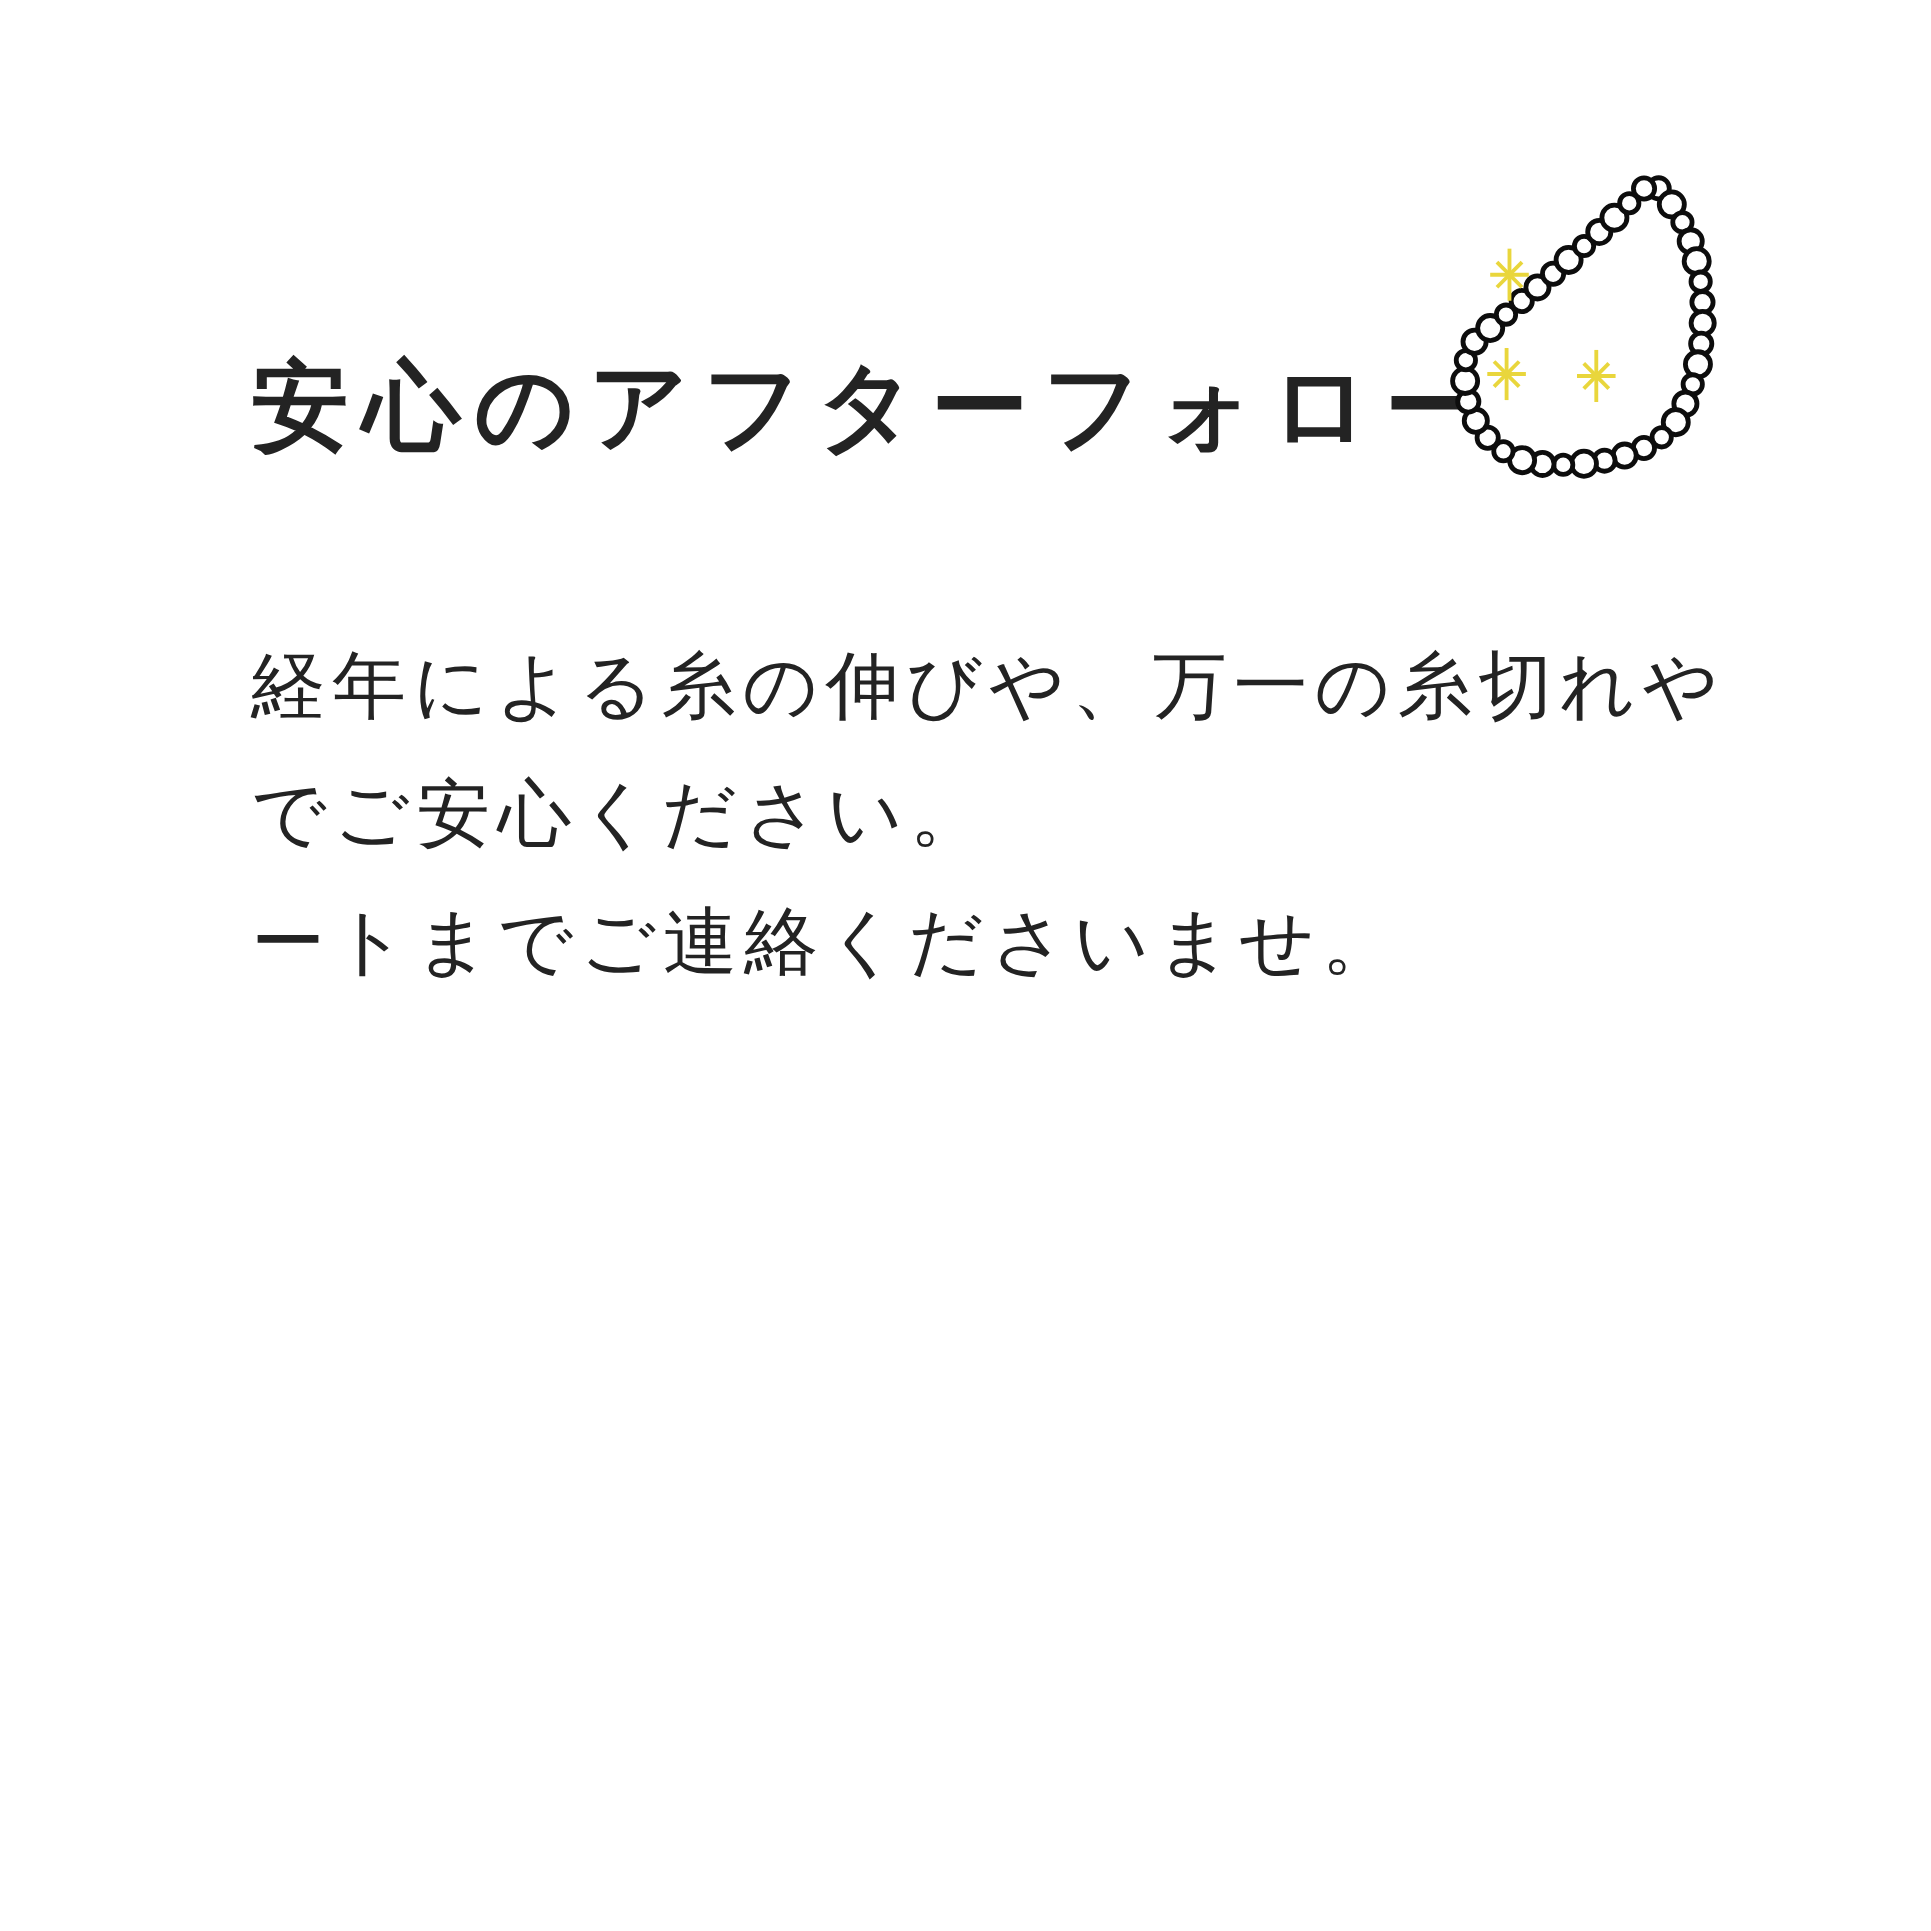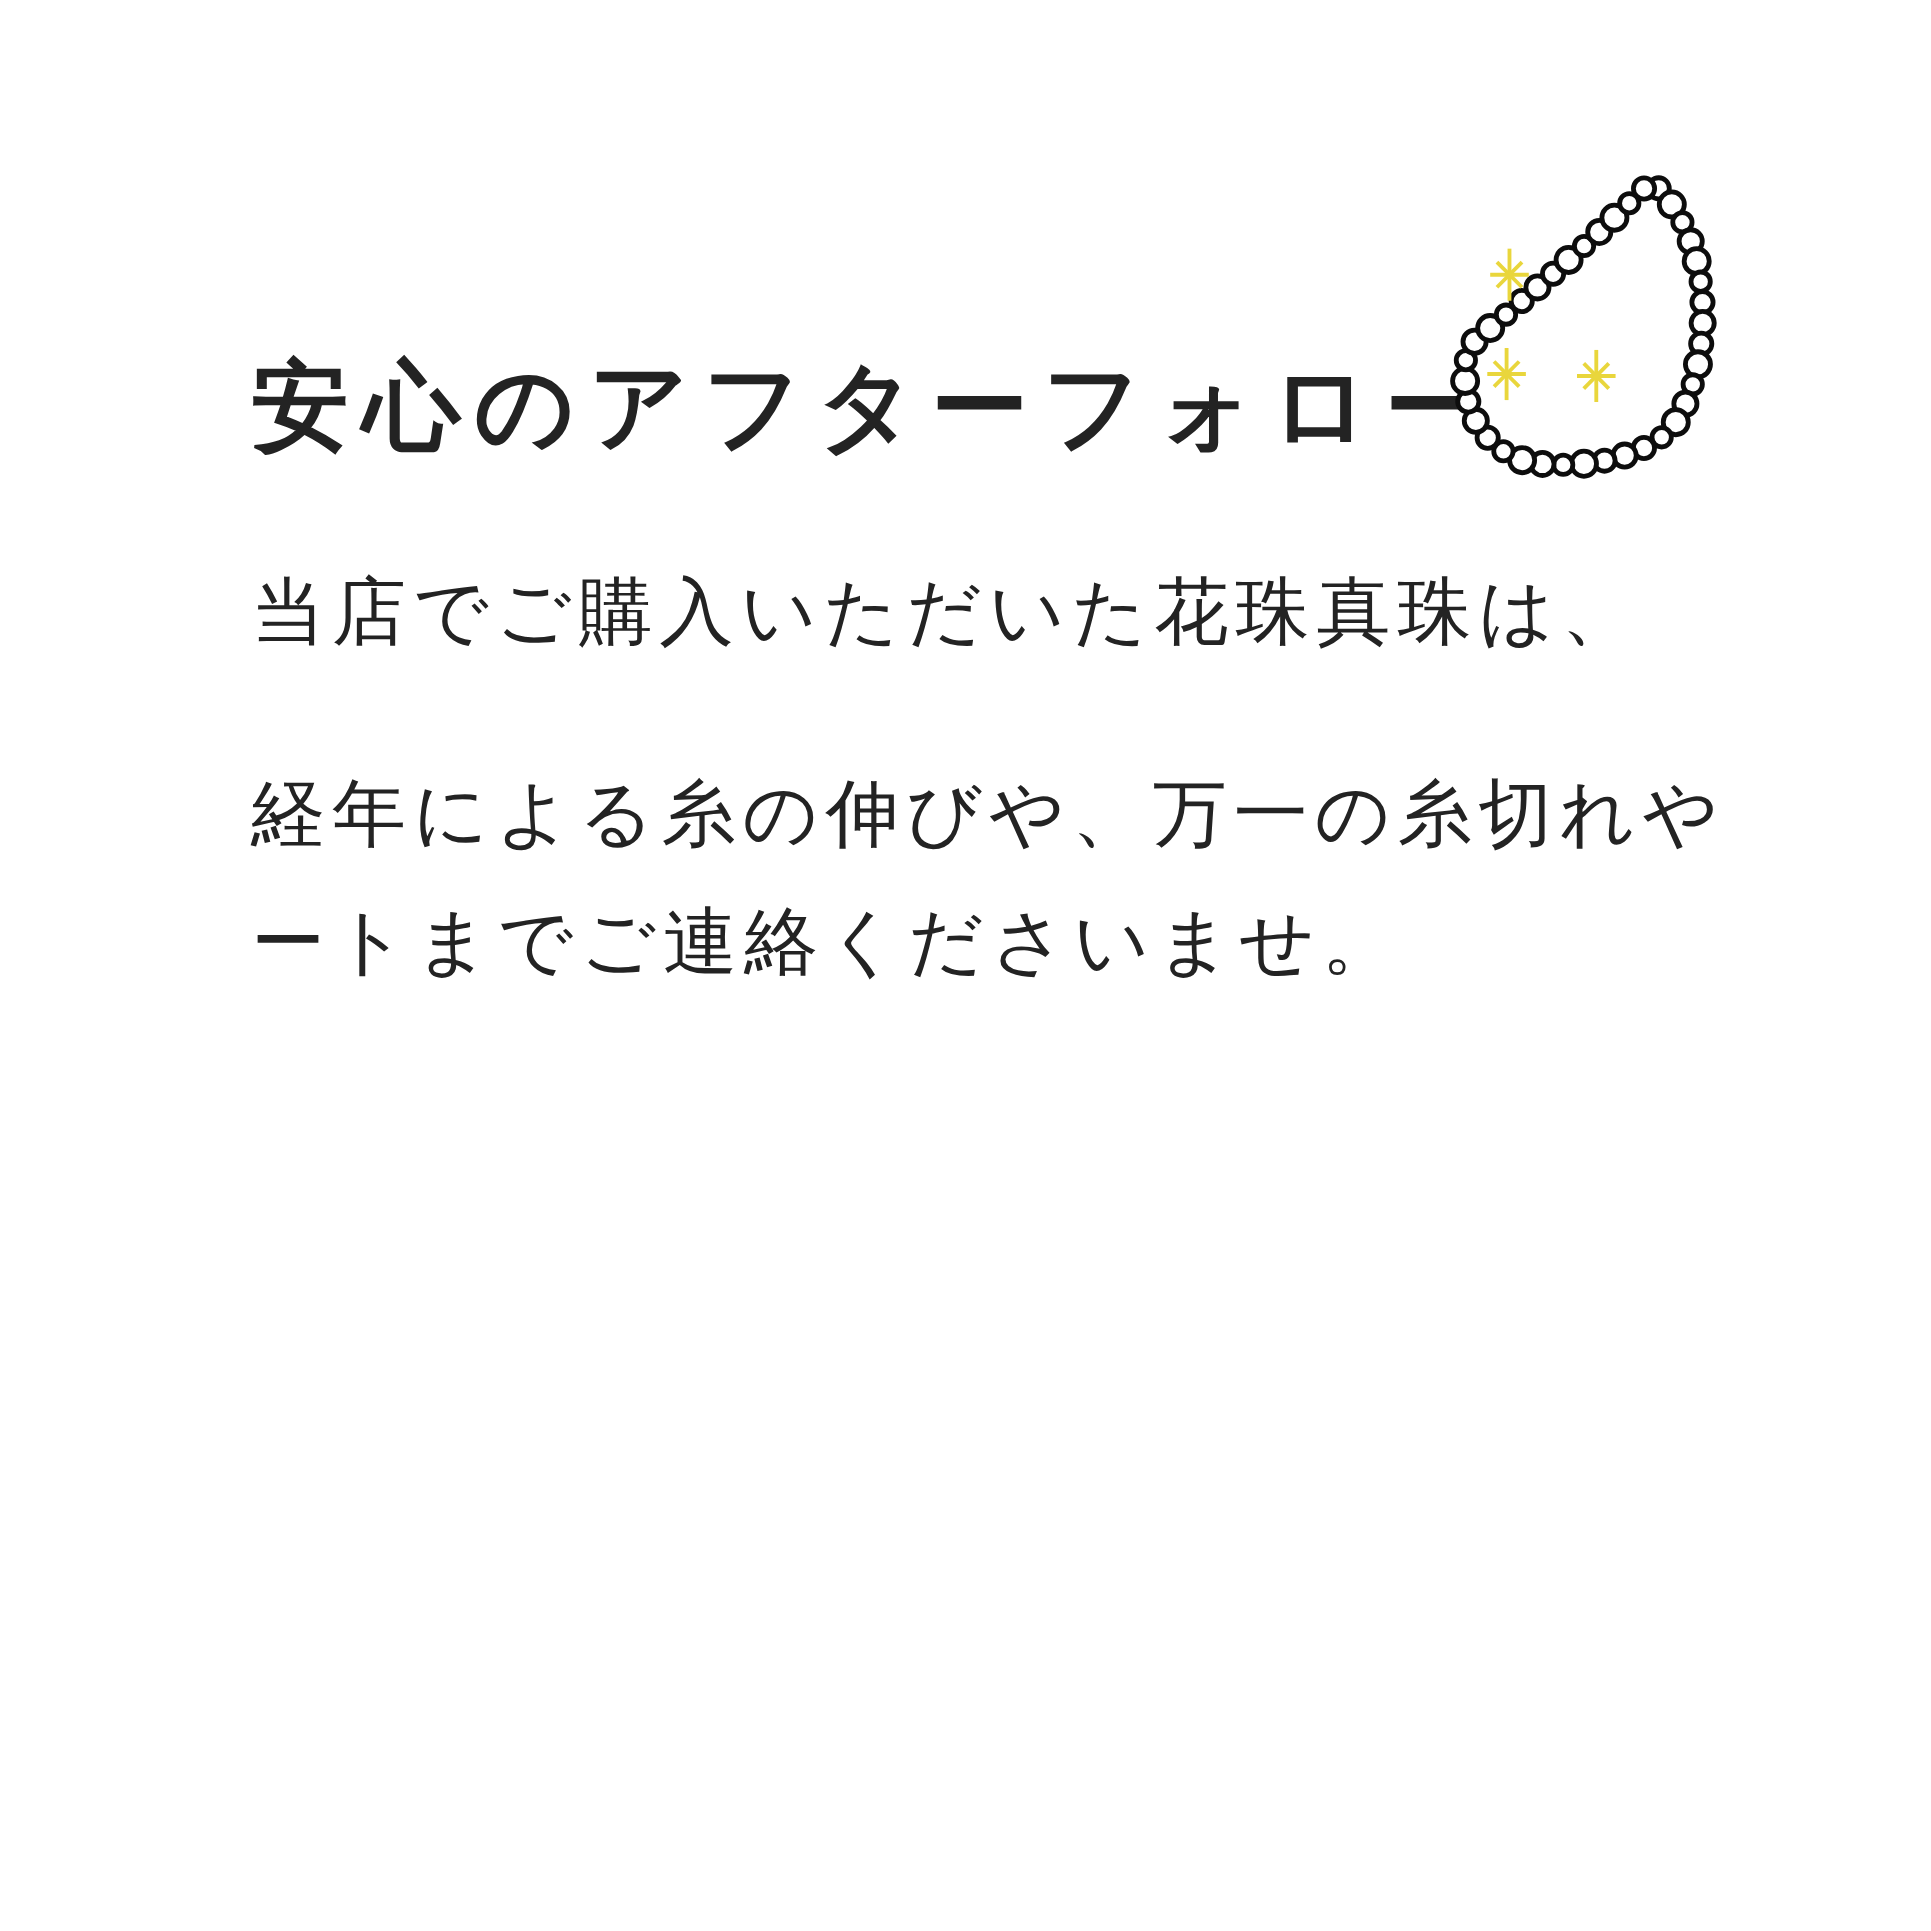--- a/index.html
+++ b/index.html
@@ -107,23 +107,23 @@
           <line x1="-20" y1="0" x2="20" y2="0"></line>
           <line x1="-13" y1="-13" x2="13" y2="13"></line>
           <line x1="-13" y1="13" x2="13" y2="-13"></line>
         </g>
       </svg>
   </div>
 
   <div class="body-text">
     <p class="para">
       </p>
-      <div class="line">当店でご購入いただいた花珠真珠は、</div>
     <p></p>
     <p class="para">
       </p>
       <div class="line">経年による糸の伸びや、万一の糸切れや</div>
+      <div class="line">でご安心ください。</div>
       <div class="line">ートまでご連絡くださいませ。</div>
     <p></p>
   </div>
 
 </div>
 
 
 </body></html>

